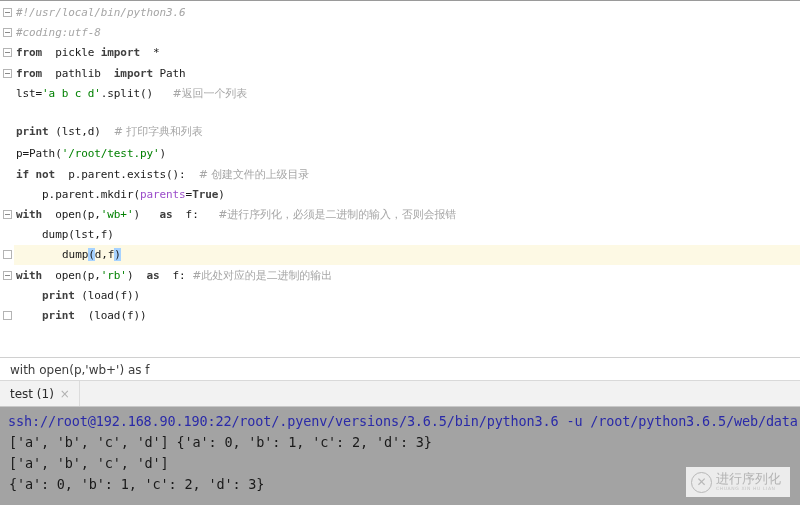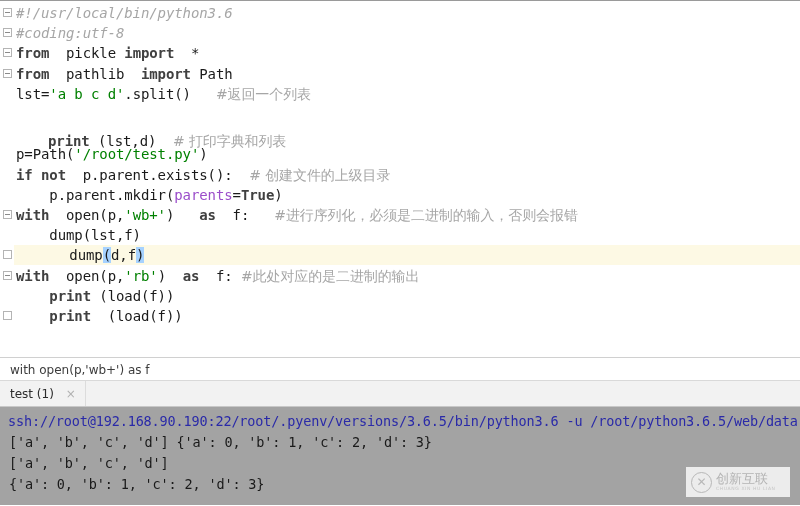--- a/index.html
+++ b/index.html
@@ -57,21 +57,21 @@
   .code-layer {
     position: absolute;
     left: 0; top: 0; right: 0; bottom: 0;
   }
   .line {
     position: absolute;
     left: 0;
     right: 0;
     height: 20px;
     line-height: 20px;
-    font-size: 14px;
+    font-size: 11px;
     white-space: pre;
     color: #1a1a1a;
     letter-spacing: -0.1px;
   }
   .line .txt { padding-left: 16px; display: inline-block; }
   .line.current { background: #fdf9e4; }
 
   
   .kw   { color: #404040; font-weight: bold; }
   .str  { color: #008000; }
@@ -100,21 +100,21 @@
     height: 25px;
     background: #f2f2f2;
     border-bottom: 1px solid #c8c8c8;
     display: flex;
     align-items: stretch;
     font-family: "DejaVu Sans", "Liberation Sans", sans-serif;
   }
   .tab {
     display: flex;
     align-items: center;
-    gap: 12px;
+    gap: 6px;
     padding: 0 9px 0 10px;
     font-size: 12px;
     color: #2b2b2b;
     background: #f2f2f2;
     border-right: 1px solid #dcdcdc;
   }
   .tab .close {
     color: #b0b0b0;
     font-size: 12px;
     line-height: 1;
@@ -200,21 +200,21 @@
       <div class="fold plain" style="top: 249.4px;"></div>
       <div class="fold" style="top: 269.6px;"></div>
       <div class="fold plain" style="top: 310px;"></div>
     </div>
   <div class="code-layer" id="code-layer">
       <div class="line" style="top: 2px;"><span class="txt"><span class="cmt">#!/usr/local/bin/python3.6</span></span></div>
       <div class="line" style="top: 22.2px;"><span class="txt"><span class="cmt">#coding:utf-8</span></span></div>
       <div class="line" style="top: 42.4px;"><span class="txt"><span class="kw">from</span><span class="tok">  pickle </span><span class="kw">import</span><span class="tok">  *</span></span></div>
       <div class="line" style="top: 62.6px;"><span class="txt"><span class="kw">from</span><span class="tok">  pathlib  </span><span class="kw">import</span><span class="tok"> Path</span></span></div>
       <div class="line" style="top: 82.8px;"><span class="txt"><span class="tok">lst=</span><span class="str">'a b c d'</span><span class="tok">.split()</span><span class="tok">   </span><span class="cmt-cn">#返回一个列表</span></span></div>
-      <div class="line" style="top: 130px; padding-left: 32px;"><span class="txt"><span class="kw">print</span><span class="tok"> (lst,d)</span><span class="tok">  </span><span class="cmt-cn"># 打印字典和列表</span></span></div>
+      <div class="line" style="top: 121px;"><span class="txt"><span class="kw">print</span><span class="tok"> (lst,d)</span><span class="tok">  </span><span class="cmt-cn"># 打印字典和列表</span></span></div>
       <div class="line" style="top: 143.4px;"><span class="txt"><span class="tok">p=Path(</span><span class="str">'/root/test.py'</span><span class="tok">)</span></span></div>
       <div class="line" style="top: 163.6px;"><span class="txt"><span class="kw">if not</span><span class="tok">  p.parent.exists():</span><span class="tok">  </span><span class="cmt-cn"># 创建文件的上级目录</span></span></div>
       <div class="line" style="top: 183.8px;"><span class="txt"><span class="tok">    p.parent.mkdir(</span><span class="kwarg">parents</span><span class="tok">=</span><span class="kw">True</span><span class="tok">)</span></span></div>
       <div class="line" style="top: 204px;"><span class="txt"><span class="kw">with</span><span class="tok">  open(p,</span><span class="str">'wb+'</span><span class="tok">)   </span><span class="kw">as</span><span class="tok">  f:   </span><span class="cmt-cn">#进行序列化，必须是二进制的输入，否则会报错</span></span></div>
       <div class="line" style="top: 224.2px;"><span class="txt"><span class="tok">    dump(lst,f)</span></span></div>
       <div class="line current" style="top: 244.4px; padding-left: 20px;"><span class="txt"><span class="tok">    dump</span><span class="sel">(</span><span class="tok">d,f</span><span class="sel">)</span></span></div>
       <div class="line" style="top: 264.6px;"><span class="txt"><span class="kw">with</span><span class="tok">  open(p,</span><span class="str">'rb'</span><span class="tok">)  </span><span class="kw">as</span><span class="tok">  f: </span><span class="cmt-cn">#此处对应的是二进制的输出</span></span></div>
       <div class="line" style="top: 284.8px;"><span class="txt"><span class="tok">    </span><span class="kw">print</span><span class="tok"> (load(f))</span></span></div>
       <div class="line" style="top: 305px;"><span class="txt"><span class="tok">    </span><span class="kw">print</span><span class="tok">  (load(f))</span></span></div>
     </div>
@@ -232,17 +232,17 @@
 <div id="console">
   <div id="console-lines">
       <div class="cline cmd">ssh://root@192.168.90.190:22/root/.pyenv/versions/3.6.5/bin/python3.6 -u /root/python3.6.5/web/data</div>
       <div class="cline out">['a', 'b', 'c', 'd'] {'a': 0, 'b': 1, 'c': 2, 'd': 3}</div>
       <div class="cline out">['a', 'b', 'c', 'd']</div>
       <div class="cline out">{'a': 0, 'b': 1, 'c': 2, 'd': 3}</div>
     </div>
   <div id="watermark">
     <div class="wm-mark">✕</div>
     <div class="wm-text">
-      <span class="wm-cn">创新互联</span>
+      <span class="wm-cn">进行序列化</span>
       <span class="wm-py">CHUANG XIN HU LIAN</span>
     </div>
   </div>
 </div>
 
 </body></html>

